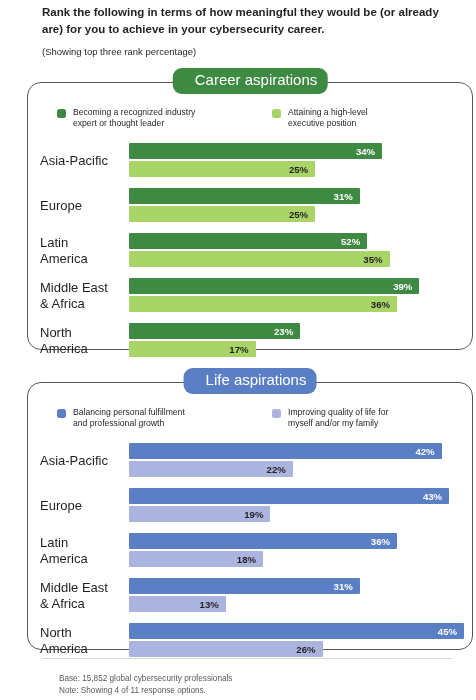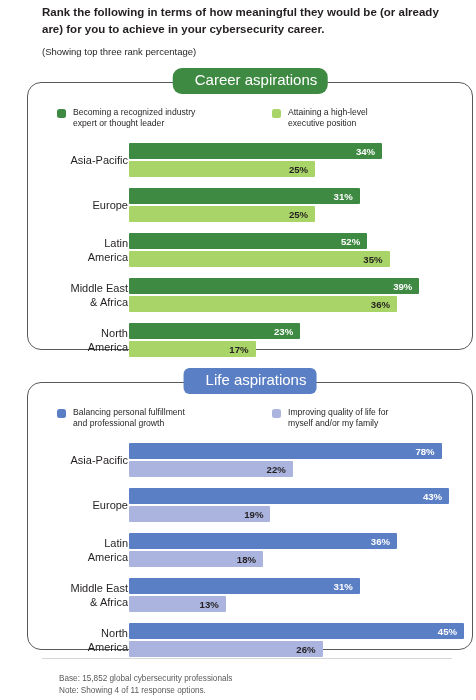--- a/index.html
+++ b/index.html
@@ -46,21 +46,21 @@
     transform: translateX(-50%);
     padding: 4px 10px 5px 22px;
     border-radius: 9px;
     color: #ffffff;
     font-size: 15px;
     font-weight: normal;
     white-space: nowrap;
     line-height: 1.1;
   }
   .title-green { background: #3f8a43; }
-  .title-blue  { background: #5b7fc4; border-radius: 6px; }
+  .title-blue  { background: #5b7fc4; }
 
   
   .legend { position: absolute; top: 24px; left: 0; width: 100%; height: 34px; }
   .legend-item {
     position: absolute;
     display: flex;
     align-items: flex-start;
     gap: 7px;
   }
   .legend-item.first  { left: 29px; }
@@ -89,22 +89,22 @@
     position: relative;
     height: 40px;
     margin-bottom: 5px;
   }
   .row-label {
     position: absolute;
     left: 12px;
     top: 50%;
     transform: translateY(-50%);
     width: 88px;
-    text-align: right;
-    font-size: 11px;
+    text-align: left;
+    font-size: 13px;
     line-height: 1.25;
     color: #231f20;
     white-space: pre-line;
   }
   .bars {
     position: absolute;
     left: 101px;
     top: 0;
     right: 8px;
     height: 40px;
@@ -261,21 +261,21 @@
 myself and/or my family</span>
       </div>
     </div>
 
     <div class="chart">
 
       <div class="row">
         <div class="row-label">Asia-Pacific</div>
         <div class="bars">
           <div class="bar top bg-dblue" style="width: 93.3333%;">
-            <span class="bar-value val-white">78%</span>
+            <span class="bar-value val-white">42%</span>
           </div>
           <div class="bar bottom bg-lblue" style="width: 48.8889%; padding-left: 16px;">
             <span class="bar-value val-dark">22%</span>
           </div>
         </div>
       </div>
 
       <div class="row">
         <div class="row-label">Europe</div>
         <div class="bars">

